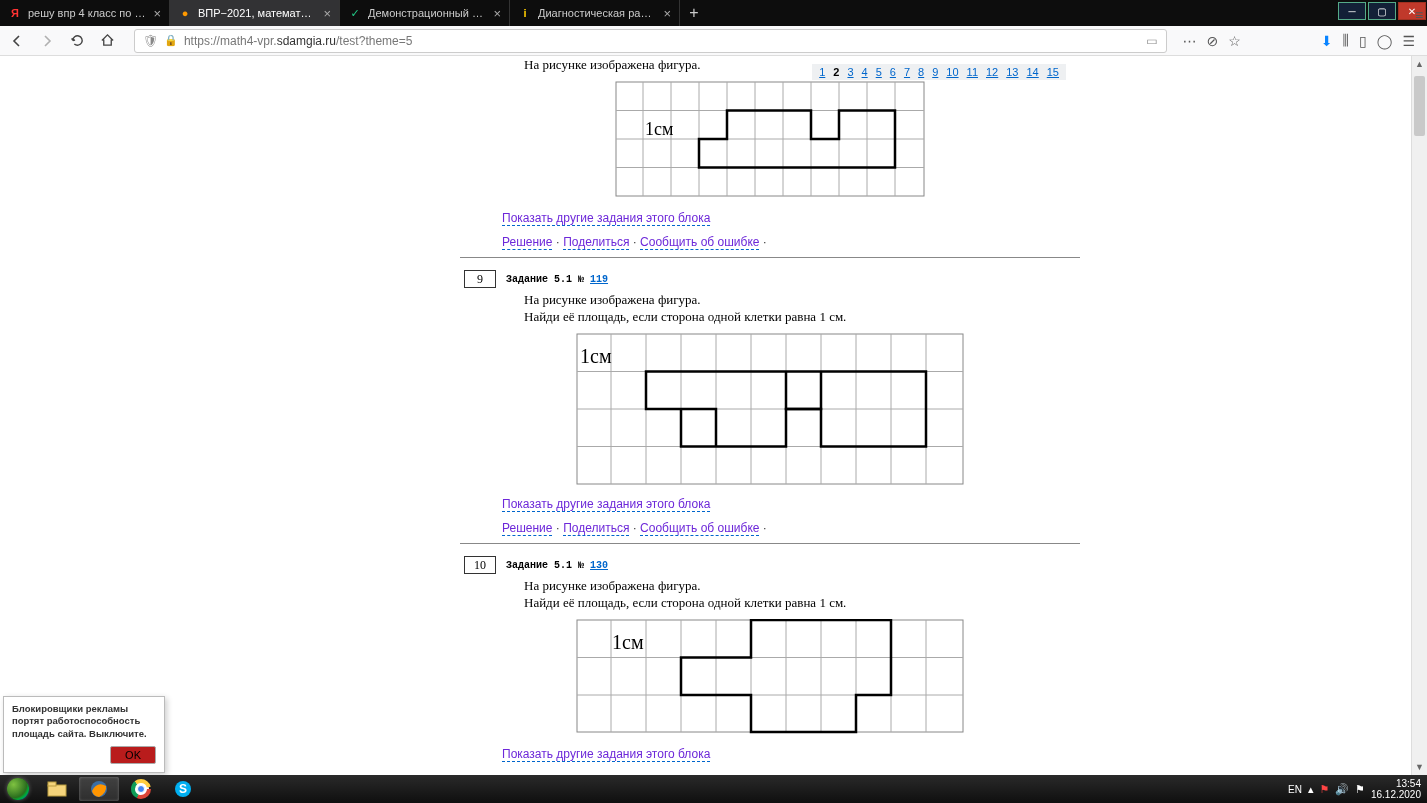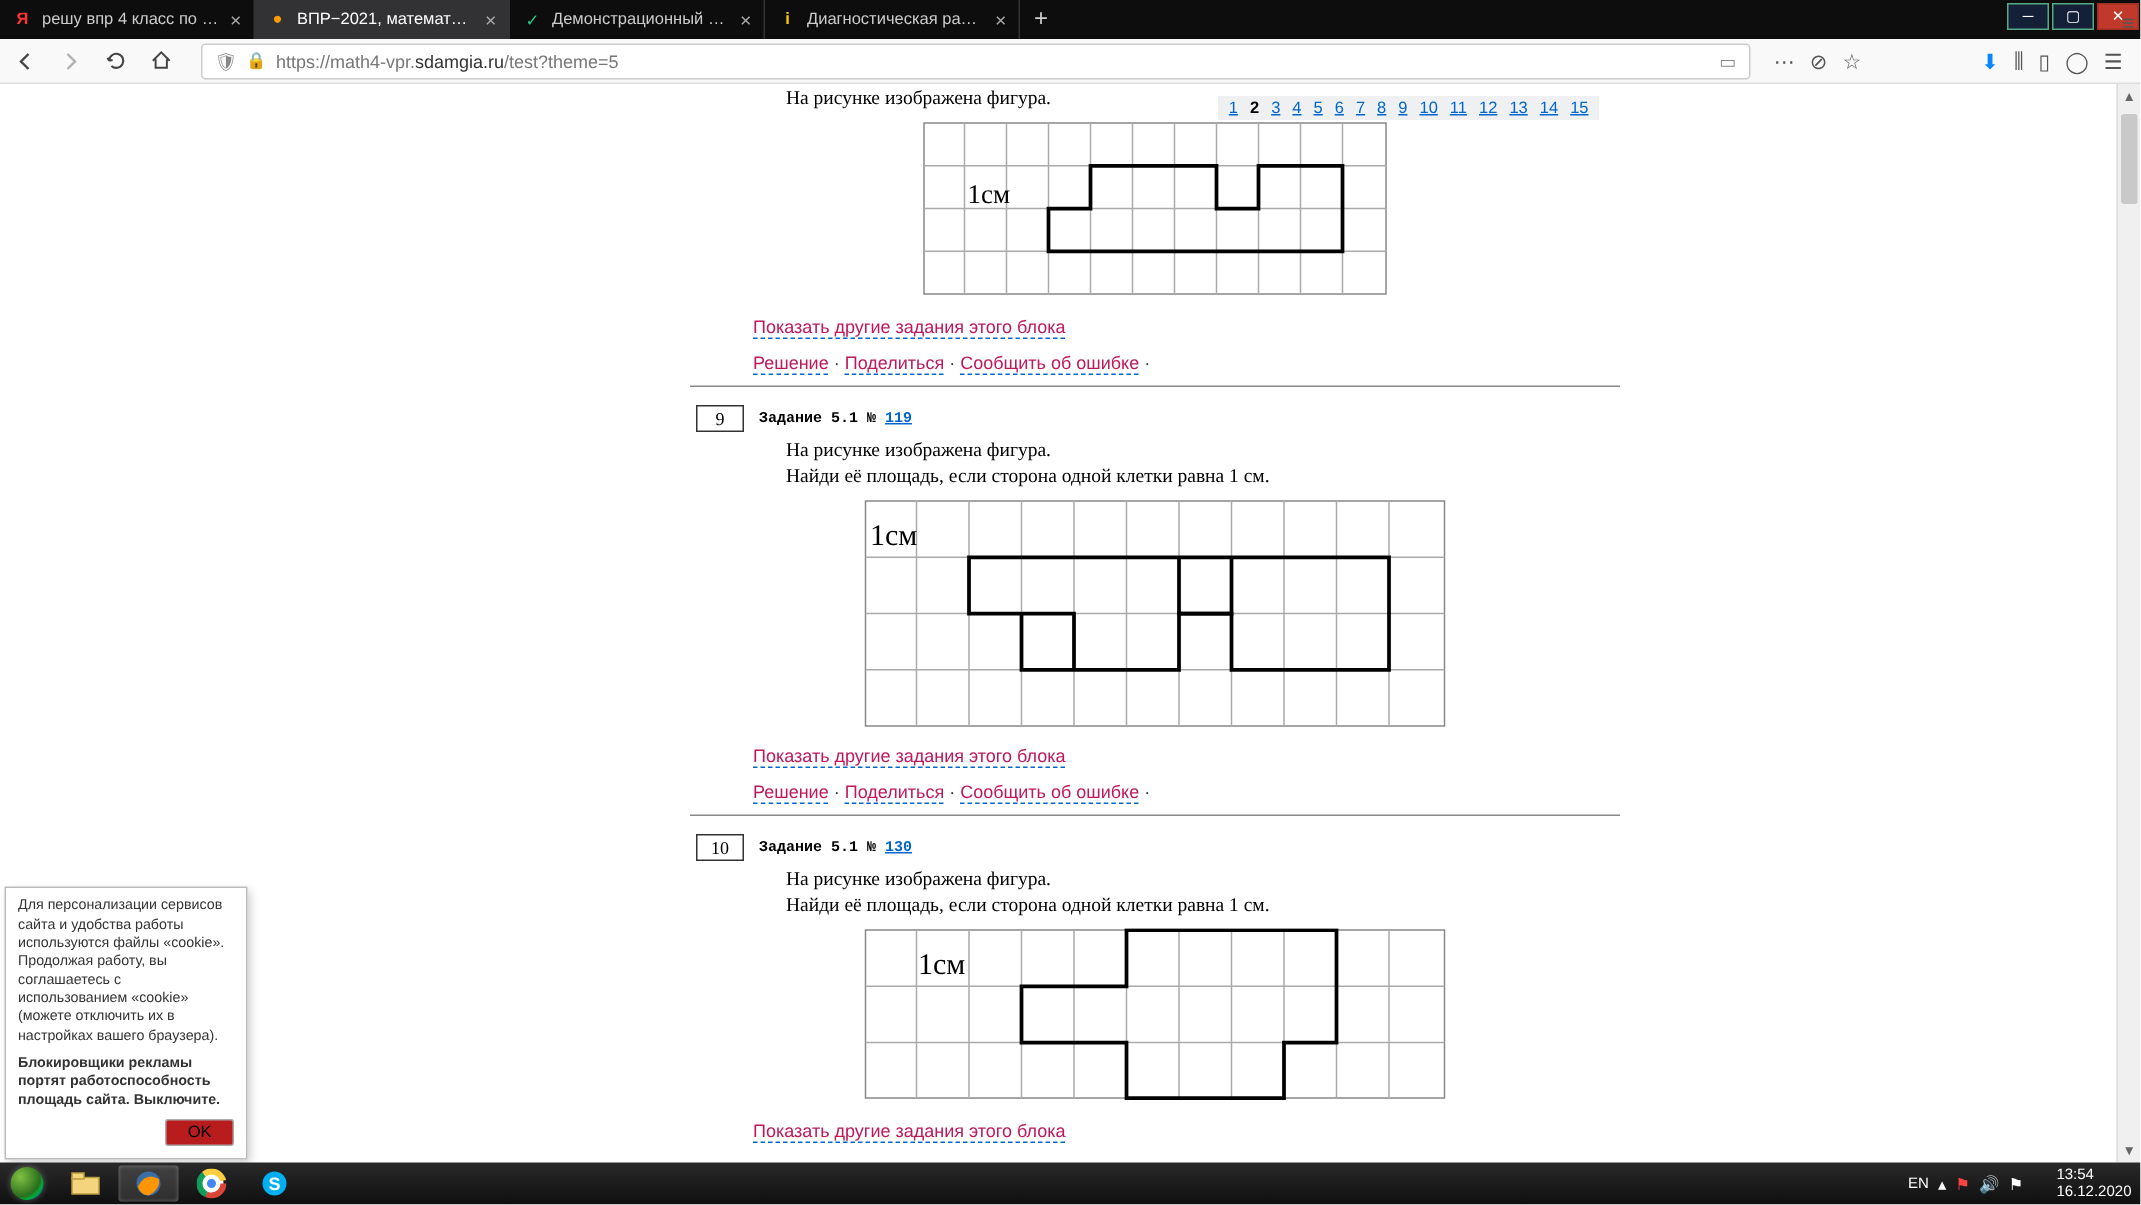--- a/index.html
+++ b/index.html
@@ -40,21 +40,21 @@
   .pager span { padding: 0 3px; color: #06c; text-decoration: underline; cursor: pointer; }
   .pager span.current { color: #000; text-decoration: none; font-weight: bold; }
   
   .task-intro { font-family: "Times New Roman", serif; font-size: 13px; padding-left: 60px; }
   .task-intro p { margin: 1px 4px; }
   
   .figure { margin: 8px auto 12px; display: block; }
   .grid-svg { display: block; margin: 0 auto; }
   
   .link-block { font-size: 12px; color: #06c; }
-  .link-block a { color: #be185d; text-decoration: none; border-bottom: 1px dashed #06c; cursor: pointer; }
+  .link-block a { color: #6d28d9; text-decoration: none; border-bottom: 1px dashed #06c; cursor: pointer; }
   .link-block .sep { color: #333; }
   .show-other { margin: 10px 0 10px 42px; }
   .actions { margin: 6px 0 8px 42px; }
   
   hr.task-sep { border: none; border-top: 1px solid #888; margin: 4px 0 12px; }
   
   .task-header { display: flex; align-items: center; gap: 10px; margin-bottom: 4px; }
   .task-num-box { border: 1px solid #333; width: 32px; height: 18px; display: flex; align-items: center; justify-content: center; font-size: 12px; font-family: "Times New Roman", serif; margin-left: 4px; }
   .task-title { font-family: Liberation Mono, monospace; font-size: 10px; font-weight: bold; }
   .task-title a { color: #06c; text-decoration: underline; }
@@ -73,21 +73,21 @@
   .vscroll .arrow.down { bottom: 0; }
   .menu-far { position: absolute; right: 0; top: 0; width: 16px; height: 30px; display: flex; align-items: center; justify-content: center; color: #555; font-size: 14px; }
   
   
   .taskbar { position: absolute; left: 0; right: 0; bottom: 0; height: 28px; background: linear-gradient(to bottom, #2a2a2a, #0f0f0f); display: flex; align-items: center; }
   .start { width: 36px; height: 28px; display: flex; align-items: center; justify-content: center; }
   .start-orb { width: 22px; height: 22px; border-radius: 50%; background: radial-gradient(circle at 30% 30%, #7fc241, #2b6e1e 60%, #0a3 70%, #06c 90%); box-shadow: 0 0 4px rgba(255,255,255,.3); }
   .task-icon { width: 40px; height: 24px; margin: 0 1px; display: flex; align-items: center; justify-content: center; border-radius: 2px; cursor: pointer; }
   .task-icon.active { background: rgba(255,255,255,.12); box-shadow: inset 0 0 3px rgba(255,255,255,.3); }
   .tray { margin-left: auto; display: flex; align-items: center; gap: 6px; color: #fff; font-size: 10px; padding-right: 6px; }
-  .tray .clock { text-align: left; line-height: 1.1; margin-left: 16px; }
+  .tray .clock { text-align: right; line-height: 1.1; }
   .tray-icon { font-size: 11px; }
 </style>
 </head>
 <body>
 
 <div class="tabstrip">
   <div class="tab">
     <span class="favicon" style="color:#f33;font-weight:bold">Я</span>
     <span class="tab-title">решу впр 4 класс по матема</span>
     <span class="tab-close">×</span>
@@ -291,21 +291,20 @@
 
     <div class="vscroll">
       <div class="arrow up">▲</div>
       <div class="thumb"></div>
       <div class="arrow down">▼</div>
     </div>
   </div>
 </div>
 
 <div class="cookie">
-  <p>Для персонализации сервисов сайта и удобства работы используются файлы «cookie». Продолжая работу, вы соглашаетесь с использованием «cookie» (можете отключить их в настройках вашего браузера).</p>
   <p class="bold">Блокировщики рекламы портят работоспособность площадь сайта. Выключите.</p>
   <button>OK</button>
   <div style="clear:both"></div>
 </div>
 
 <div class="taskbar">
   <div class="start">
       <div class="start-orb"></div>
     </div>
   <div class="task-icon">

